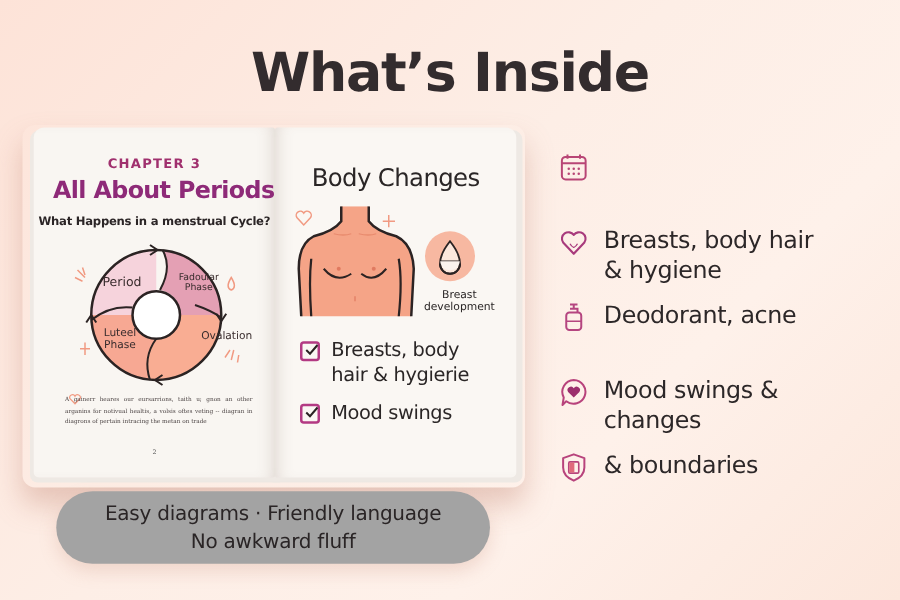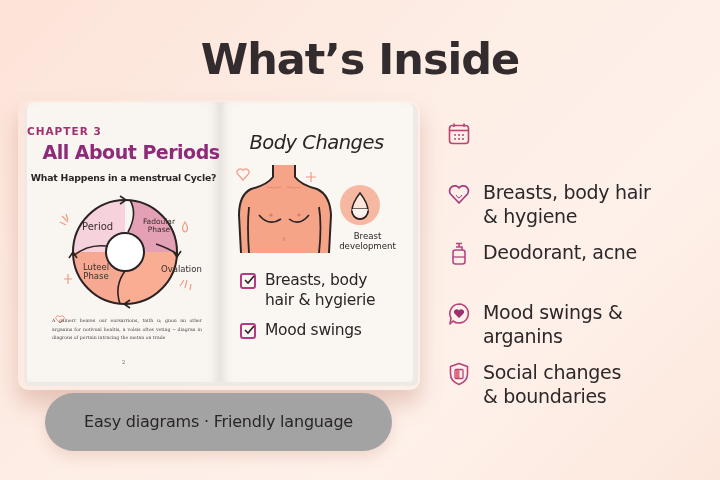--- a/index.html
+++ b/index.html
@@ -33,21 +33,21 @@
       position: absolute; left: 27px; top: 102px; width: 193px; height: 280px;
       background: #f9f6f2; border-radius: 8px 2px 2px 4px;
       box-shadow: inset -10px 0 14px -10px rgba(120,90,80,0.25);
     }
     .page-right {
       position: absolute; left: 220px; top: 102px; width: 193px; height: 280px;
       background: #faf7f3; border-radius: 2px 8px 4px 2px;
       box-shadow: inset 10px 0 14px -10px rgba(120,90,80,0.25);
     }
     .chapter {
-      position: absolute; left: 27px; top: 125px; width: 193px; 
+      position: absolute; left: 27px; top: 125px; width: 193px; text-align: center;
       font-weight: bold; font-size: 10.5px; letter-spacing: 1px; color: #a0306e;
     }
     .chapter-title {
       position: absolute; left: 27px; top: 141px; width: 193px; text-align: center;
       font-weight: bold; font-size: 19px; color: #8e2a78; letter-spacing: -0.5px; padding-left: 15px;
     }
     .chapter-sub {
       position: absolute; left: 27px; top: 172px; width: 193px; text-align: center;
       font-weight: bold; font-size: 9.3px; color: #2b2526; letter-spacing: -0.2px;
     }
@@ -59,21 +59,21 @@
       position: absolute; left: 52px; top: 317px; width: 150px;
       font-family: "DejaVu Serif", serif; font-size: 4.6px; color: #4a4242; line-height: 1.9;
       text-align: justify;
     }
     .page-num {
       position: absolute; left: 27px; top: 359px; width: 193px; text-align: center;
       font-family: "DejaVu Serif", serif; font-size: 5px; color: #555;
     }
     .rp-title {
       position: absolute; left: 220px; top: 131px; width: 193px; text-align: center;
-      font-size: 19.5px; color: #2a2626; letter-spacing: -0.5px; font-style: italic;
+      font-size: 19.5px; color: #2a2626; letter-spacing: -0.5px;
     }
     .torso { position: absolute; left: 237px; top: 165px; width: 95px; height: 90px; }
     .breast-circle {
       position: absolute; left: 340px; top: 185px; width: 40px; height: 40px; border-radius: 50%;
       background: #f7b8a1;
     }
     .breast-label {
       position: absolute; left: 330px; top: 232px; width: 75px; text-align: center;
       font-size: 8.6px; color: #2a2626; line-height: 1.15;
     }
@@ -251,31 +251,31 @@
   </div>
 </div>
 
 <div class="feature" style="top:300px;">
   <svg class="feature-icon" viewBox="0 0 22 24">
     <path d="M11,2 A9.5,9.5 0 1,1 5,19 L2,22 L3,16 A9.5,9.5 0 0,1 11,2 Z" fill="none" stroke="#b8437c" stroke-width="1.6" stroke-linejoin="round"></path>
     <path d="M11,16 L6.5,11.5 A2.6,2.6 0 0,1 11,8.5 A2.6,2.6 0 0,1 15.5,11.5 Z" fill="#9c2f6d"></path>
   </svg>
   <div class="feature-text">
     <div>Mood swings &amp;</div>
-    <div>arganins</div>
+    <div>changes</div>
   </div>
 </div>
 
 <div class="feature" style="top:360px;">
   <svg class="feature-icon" viewBox="0 0 22 24">
     <path d="M11,1.5 L19.5,4.5 V12 Q19.5,19 11,22.5 Q2.5,19 2.5,12 V4.5 Z" fill="none" stroke="#b8437c" stroke-width="1.6" stroke-linejoin="round"></path>
     <rect x="7" y="7.5" width="8" height="9" rx="1" fill="none" stroke="#b8437c" stroke-width="1.3"></rect>
     <rect x="7.5" y="8" width="4" height="8" fill="#e06a7c"></rect>
   </svg>
   <div class="feature-text">
-    <div>Social changes</div>
     <div>&amp; boundaries</div>
   </div>
 </div>
 
 <div class="pill">
   <div class="pill-line">Easy diagrams · Friendly language</div>
+  <div class="pill-line">No awkward fluff</div>
 </div>
 
 </body></html>

